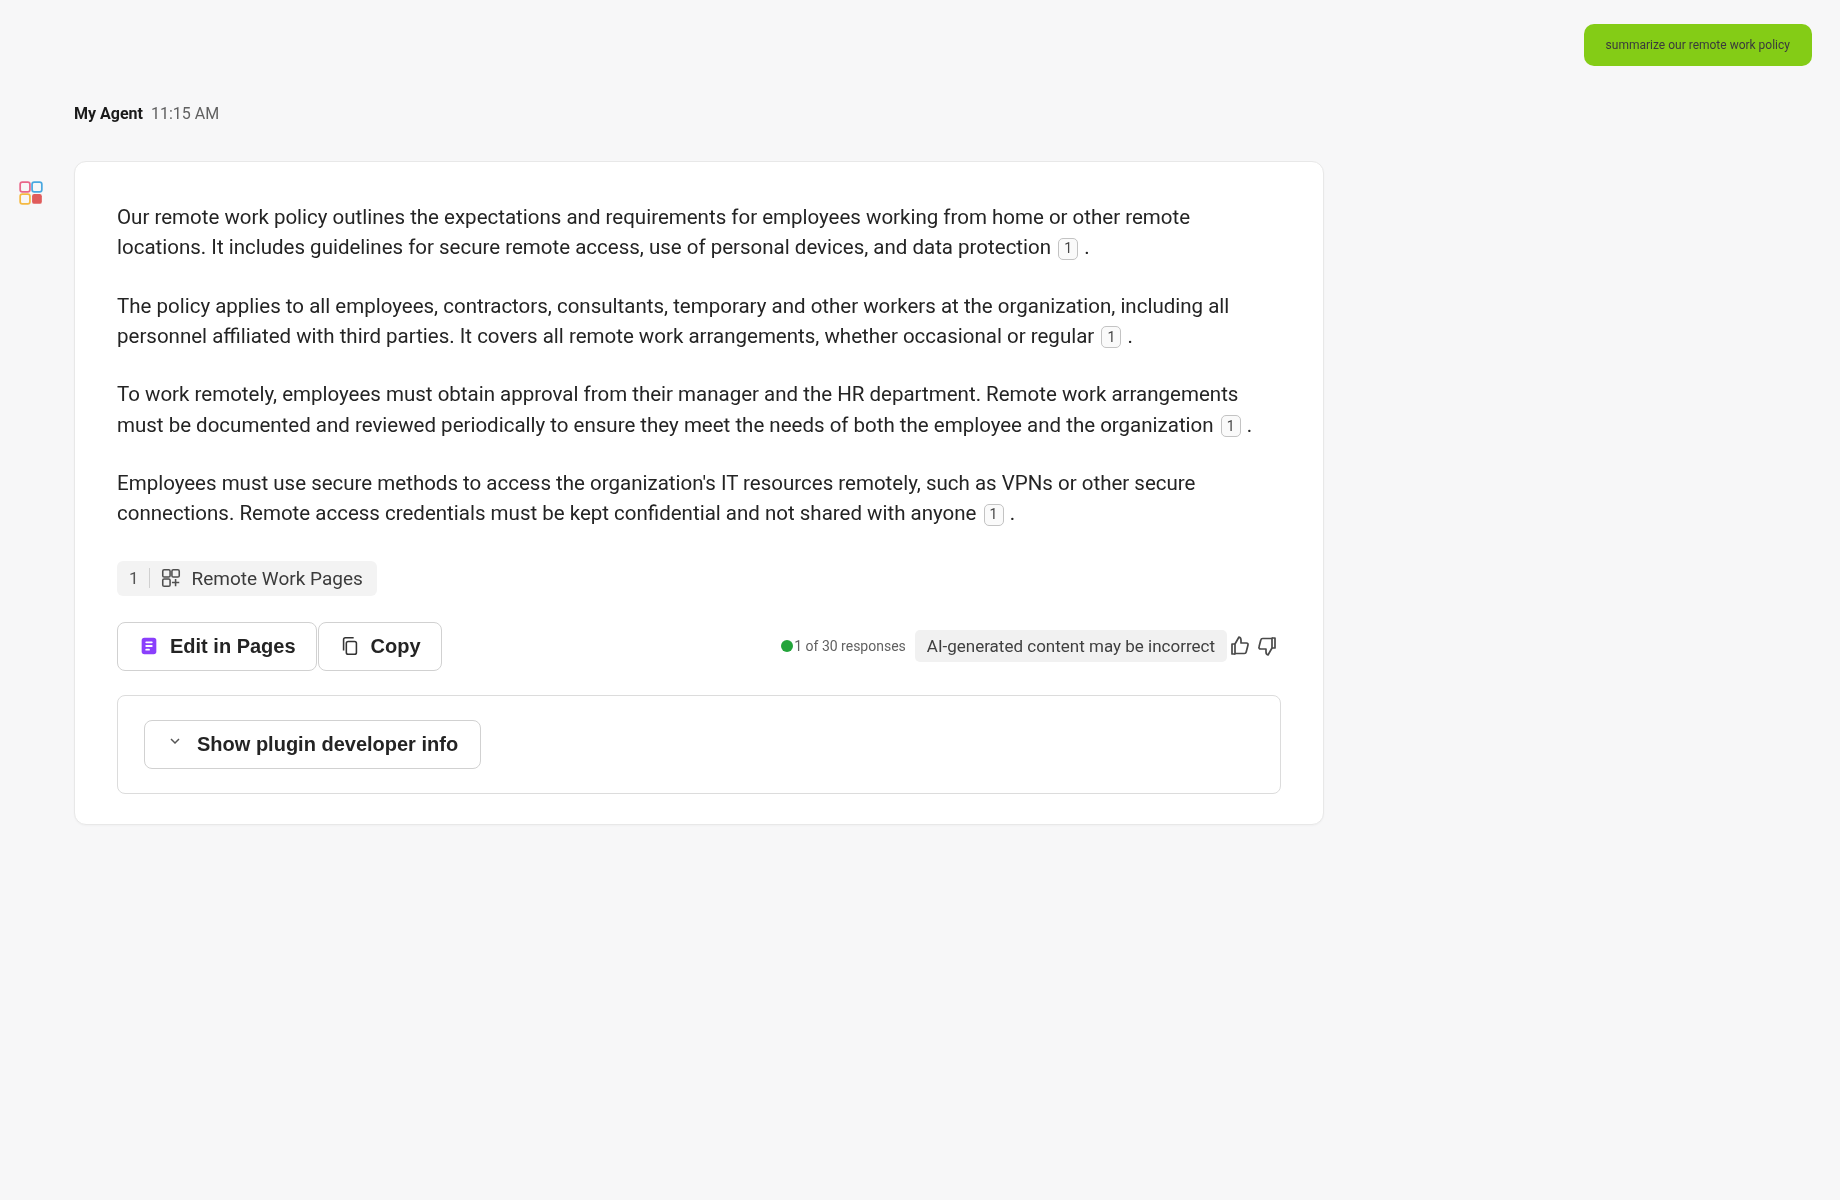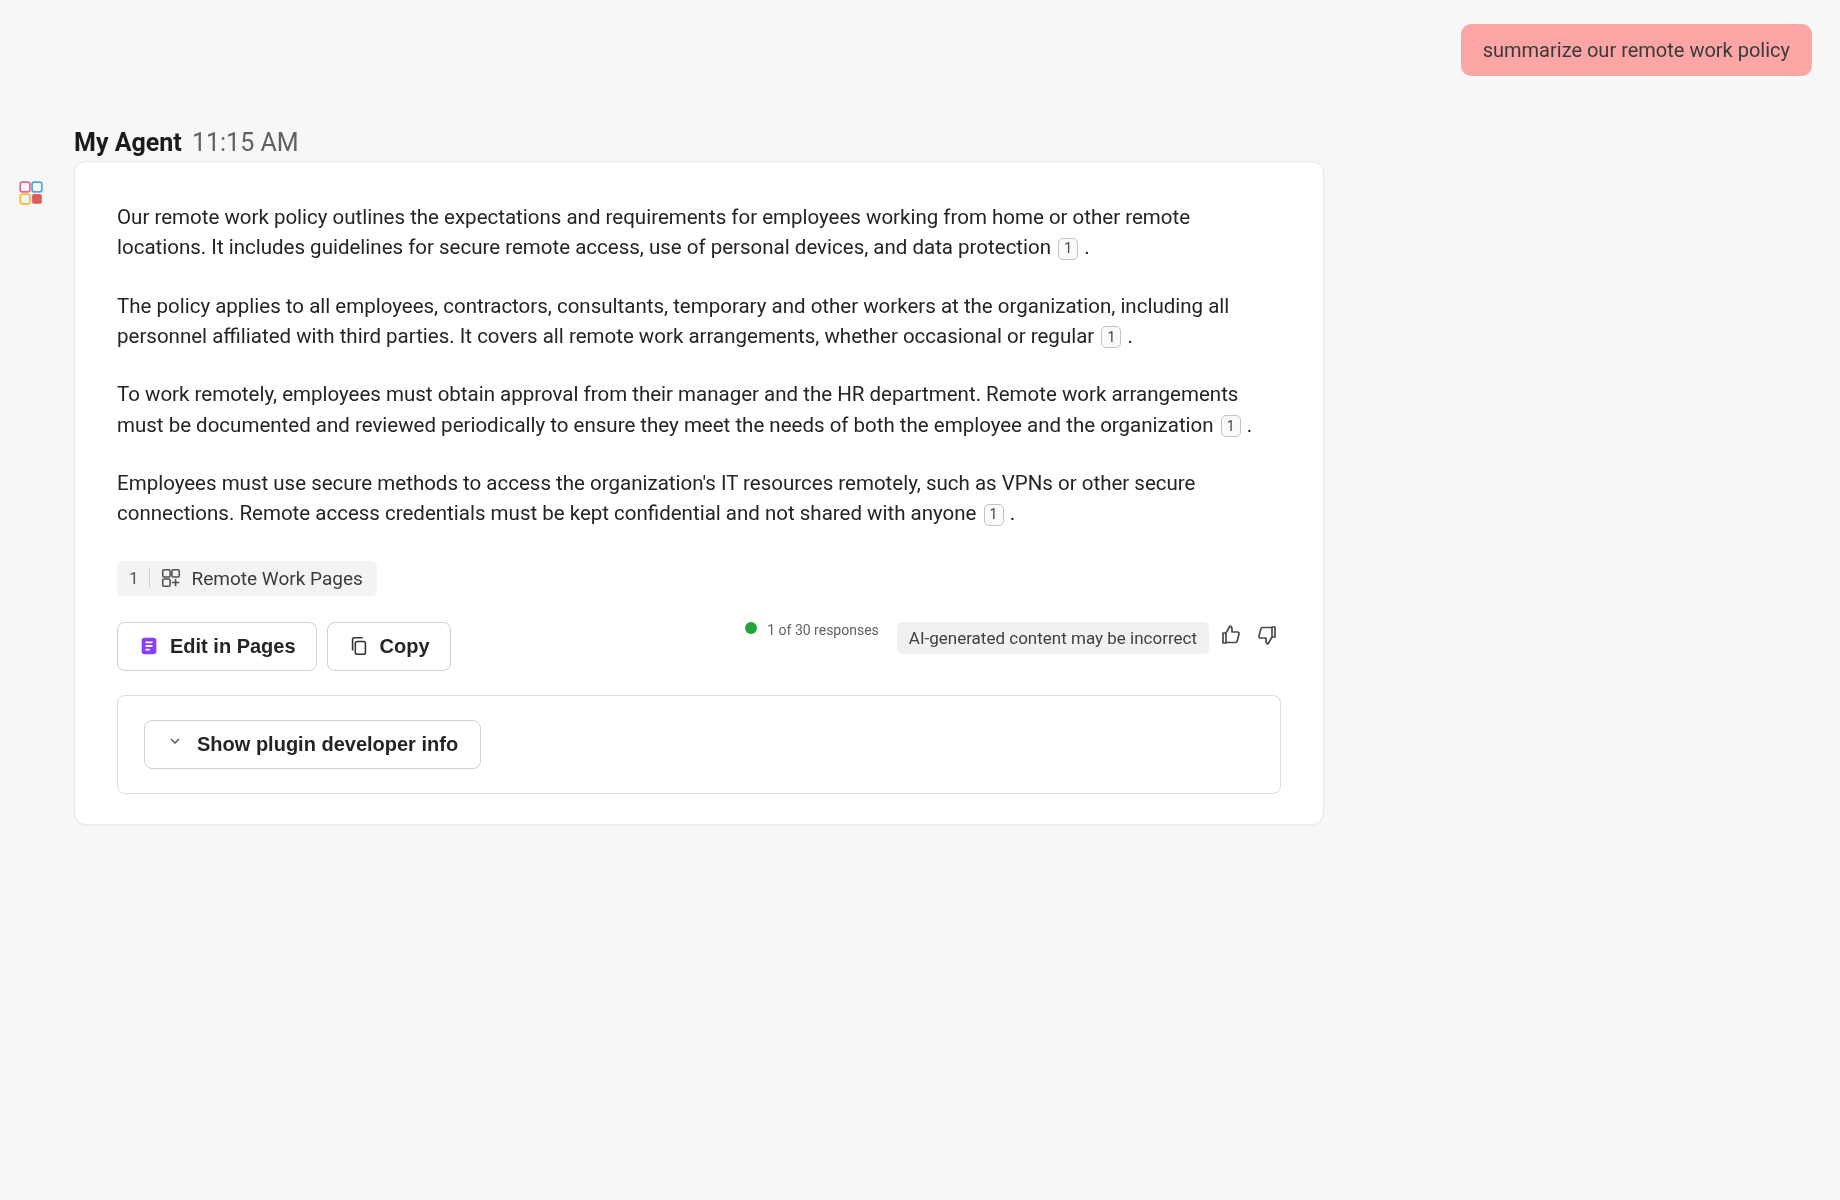--- a/index.html
+++ b/index.html
@@ -9,31 +9,31 @@
     width: 1840px;
     height: 1200px;
     position: relative;
     color: #242424;
     font-size: 19px;
   }
   .user-bubble {
     position: absolute;
     top: 24px;
     right: 28px;
-    background: #fca5a5;
+    background: #84cc16;
     color: #3a3a3c;
     padding: 14px 22px;
     border-radius: 10px;
-    font-size: 20px;
+    font-size: 12px;
   }
   .agent-header {
     position: absolute;
-    top: 128px;
+    top: 104px;
     left: 74px;
-    font-size: 25px;
+    font-size: 16px;
   }
   .agent-header .name { font-weight: 700; color: #1b1b1b; }
   .agent-header .time { color: #616161; margin-left: 4px; }
   .avatar {
     position: absolute;
     top: 180px;
     left: 18px;
     width: 26px;
     height: 26px;
   }
@@ -87,22 +87,22 @@
   }
   .source-chip .num {
     padding-right: 10px;
     border-right: 1px solid #d0d0d0;
     color: #555;
     font-size: 17px;
   }
   .source-chip .doc-icon { width: 22px; height: 22px; color: #4f4f4f; display:flex; align-items:center; }
   .actions-row {
     display: flex;
-    align-items: flex-start;
-    gap: 10px;
+    align-items: center;
+    gap: 1px;
     margin-bottom: 24px;
   }
   .btn {
     display: inline-flex;
     align-items: center;
     gap: 10px;
     background: #fff;
     border: 1px solid #d1d1d1;
     border-radius: 8px;
     padding: 12px 20px;

